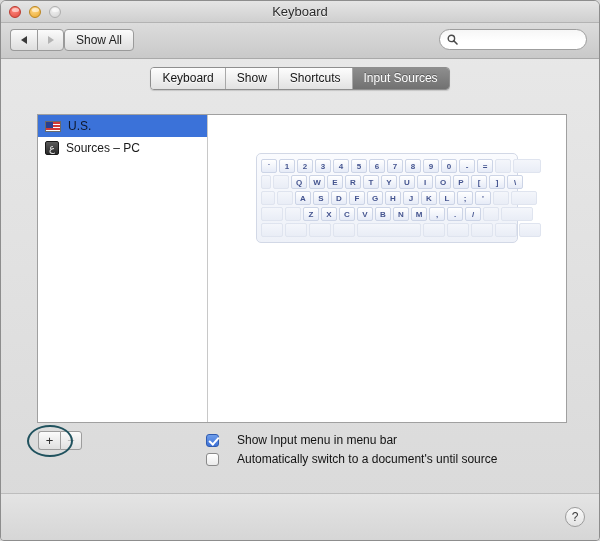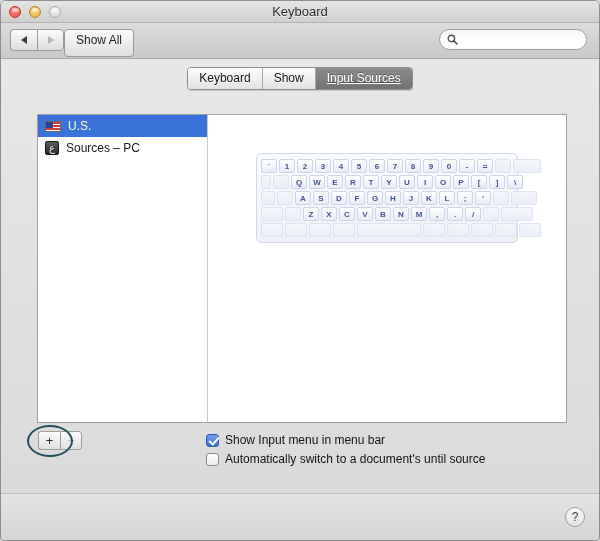--- a/index.html
+++ b/index.html
@@ -59,21 +59,21 @@
     display: flex; align-items: center; justify-content: center;
   }
   .navbtn.left  { border-radius: 4px 0 0 4px; border-right: none; }
   .navbtn.right { border-radius: 0 4px 4px 0; }
   .tri { width: 0; height: 0; border-top: 4px solid transparent; border-bottom: 4px solid transparent; }
   .tri.back { border-right: 6px solid #3a3a3a; }
   .tri.fwd  { border-left: 6px solid #b4b4b4; }
 
   #showall {
     position: absolute; left: 63px; top: 6px;
-    height: 28px; padding: 0 11px;
+    height: 22px; padding: 0 11px;
     background: linear-gradient(180deg,#fbfbfb 0%,#dedede 100%);
     border: 1px solid #9a9a9a; border-radius: 4px;
     font-size: 12px; color: #1e1e1e; line-height: 20px;
   }
   #searchfield {
     position: absolute; right: 12px; top: 6px;
     width: 148px; height: 21px;
     background: linear-gradient(180deg,#f6f6f6 0%,#ffffff 60%);
     border: 1px solid #9e9e9e; border-radius: 11px;
     display: flex; align-items: center;
@@ -95,21 +95,21 @@
     overflow: hidden;
     box-shadow: 0 1px 1px rgba(0,0,0,.14);
   }
   .tab {
     padding: 0 11px; height: 21px; line-height: 20px;
     font-size: 12px; color: #141414;
     background: linear-gradient(180deg,#fdfdfd 0%,#e2e2e2 100%);
     border-right: 1px solid #a8a8a8;
     text-shadow: 0 1px 0 rgba(255,255,255,.7);
   }
-  .tab:last-child { border-right: none; text-decoration: underline; }
+  .tab:last-child { border-right: none; }
   .tab.active {
     background: linear-gradient(180deg,#8e8e8e 0%,#717171 100%);
     color: #fff; text-shadow: 0 -1px 0 rgba(0,0,0,.35);
   }
 
   
   #panel {
     position: absolute; left: 36px; top: 113px;
     width: 530px; height: 309px;
     background: #fff;
@@ -117,21 +117,21 @@
     display: flex;
   }
   #sources-list {
     width: 170px; border-right: 1px solid #c8c8c8;
     background: #fff; padding-top: 0;
   }
   .src-row {
     height: 22px; display: flex; align-items: center;
     padding-left: 7px; gap: 7px; font-size: 12px; color: #1a1a1a;
   }
-  .src-row.selected { background: #3b72d9; color: #fef9c3; }
+  .src-row.selected { background: #3b72d9; color: #0f172a; }
 
   .flag-icon {
     width: 16px; height: 11px; flex: none; position: relative;
     border: 1px solid #6a6a6a; overflow: hidden;
     background: repeating-linear-gradient(180deg,#d23b36 0,#d23b36 1.6px,#fdfdfd 1.6px,#fdfdfd 3.2px);
   }
   .flag-icon::after {
     content:""; position: absolute; left: 0; top: 0; width: 7px; height: 6px;
     background: #2a3f8f;
   }
@@ -179,21 +179,21 @@
   .pmbtn.minus { border-radius: 0 3px 3px 0; color: #b6b6b6; }
 
   #annotation-ellipse {
     position: absolute; left: 26px; top: 424px;
     width: 46px; height: 32px;
     border: 2px solid #20525e; border-radius: 50%;
     pointer-events: none;
   }
 
   #options { position: absolute; left: 205px; top: 432px; }
-  .optrow { display: flex; align-items: flex-start; gap: 6px; margin-bottom: 5px; }
+  .optrow { display: flex; align-items: flex-start; gap: 18px; margin-bottom: 5px; }
   .cb {
     width: 13px; height: 13px; flex: none; margin-top: 1px;
     border: 1px solid #8a8a8a; border-radius: 3px;
     background: linear-gradient(180deg,#ffffff 0%,#ebebeb 100%);
     position: relative;
   }
   .cb.checked {
     background: linear-gradient(180deg,#6f9eeb 0%,#3d71d6 100%);
     border-color: #2f5bb0;
   }
@@ -249,20 +249,21 @@
         <line x1="6.8" y1="6.8" x2="10" y2="10" stroke="#4a4a4a" stroke-width="1.6" stroke-linecap="round"></line>
       </svg>
       <input id="search-input" type="text" placeholder="" style="">
     </div>
   </div>
 
   <div id="tabbar">
     <div id="tabs">
       <div class="tab">Keyboard</div>
       <div class="tab">Show</div>
+      <div class="tab">Shortcuts</div>
       <div class="tab active">Input Sources</div>
     </div>
   </div>
 
   <div id="panel">
 
     <div id="sources-list">
       <div class="src-row selected">
         <span class="flag-icon"></span>
         <span>U.S.</span>

